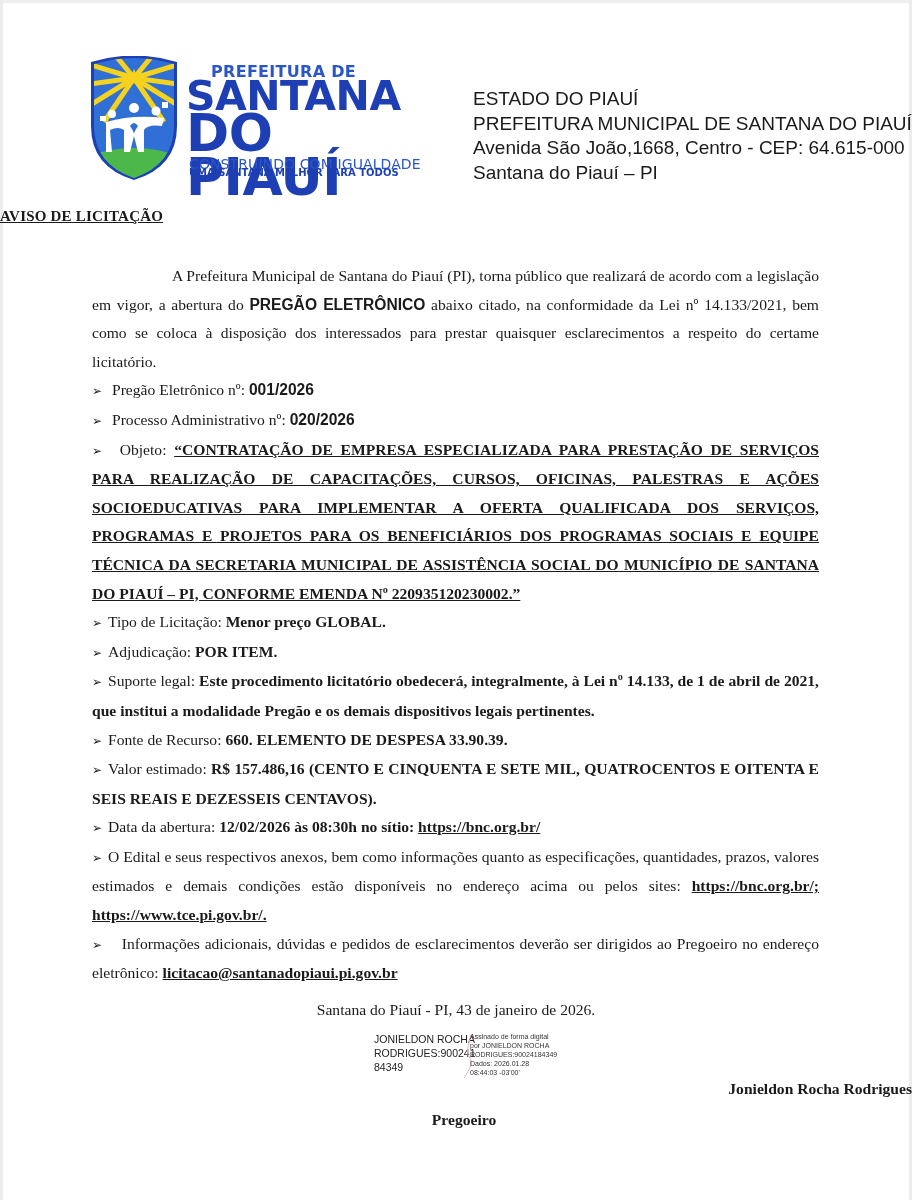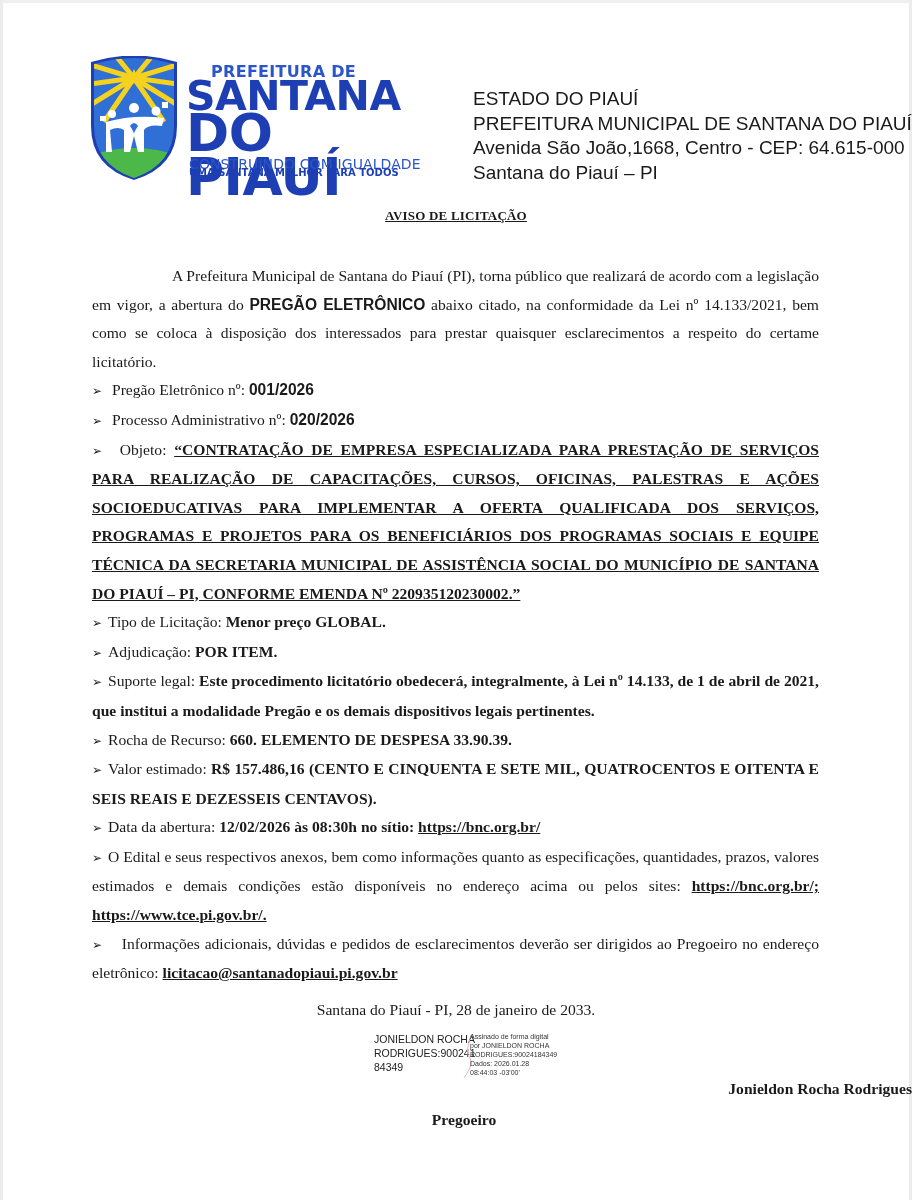--- a/index.html
+++ b/index.html
@@ -16,21 +16,21 @@
   .logo svg.shield { position: absolute; left: 0; top: 0; }
   .logo .l1 { position: absolute; left: 101px; top: 6px; font-family: "DejaVu Sans", sans-serif; font-weight: bold; font-size: 16px; color: #2b56c9; letter-spacing: 0.3px; margin-left: 22px; }
   .logo .l2 { position: absolute; left: 98px; top: 18px; font-family: "DejaVu Sans", sans-serif; font-weight: bold; font-size: 41px; color: #1d3fb3; letter-spacing: -0.5px; line-height: 44px; }
   .logo .l3 { position: absolute; left: 98px; top: 55px; font-family: "DejaVu Sans", sans-serif; font-weight: bold; font-size: 52px; color: #1d3fb3; letter-spacing: -0.5px; line-height: 44px; }
   .logo .l4 { position: absolute; left: 101px; top: 100px; font-family: "DejaVu Sans", sans-serif; font-size: 14px; color: #2b56c9; letter-spacing: 0.1px; }
   .logo .l5 { position: absolute; left: 101px; top: 111px; font-family: "DejaVu Sans", sans-serif; font-weight: bold; font-size: 10px; color: #1d3fb3; }
 
   
   .address { position: absolute; left: 473px; top: 64px; font-family: "Liberation Sans", sans-serif; font-size: 19px; color: #1a1a1a; line-height: 24.5px; margin-top: 23px; }
 
-  .title { position: absolute; left: 0; width: 912px; top: 208px; text-align: center; font-weight: bold; font-size: 13px; text-decoration: underline; letter-spacing: 0.2px; }
+  .title { position: absolute; left: 0; width: 912px; top: 208px; font-weight: bold; font-size: 15px; text-decoration: underline; letter-spacing: 0.2px; }
 
   .body { position: absolute; left: 92px; width: 727px; top: 262px; font-size: 15.6px; line-height: 28.6px; text-align: justify; }
   .body p { margin: 0; }
   .indent { text-indent: 80px; }
   .b { font-weight: bold; }
   .u { text-decoration: underline; }
   .sans-b { font-family: "Liberation Sans", sans-serif; font-weight: bold; }
   .arrow { display: inline-block; width: 20px; font-size: 12px; }
   .arrow2 { display: inline-block; width: 16px; font-size: 12px; }
   a { color: #1a1a1a; }
@@ -109,32 +109,32 @@
   <p><span class="arrow">➢</span><span>Processo Administrativo nº: </span><span class="sans-b">020/2026</span></p>
 
   <p><span class="arrow">➢</span> <span>Objeto: </span><span class="b u">“CONTRATAÇÃO DE EMPRESA ESPECIALIZADA PARA PRESTAÇÃO DE SERVIÇOS PARA REALIZAÇÃO DE CAPACITAÇÕES, CURSOS, OFICINAS, PALESTRAS E AÇÕES SOCIOEDUCATIVAS PARA IMPLEMENTAR A OFERTA QUALIFICADA DOS SERVIÇOS, PROGRAMAS E PROJETOS PARA OS BENEFICIÁRIOS DOS PROGRAMAS SOCIAIS E EQUIPE TÉCNICA DA SECRETARIA MUNICIPAL DE ASSISTÊNCIA SOCIAL DO MUNICÍPIO DE SANTANA DO PIAUÍ – PI, CONFORME EMENDA Nº 220935120230002.”</span></p>
 
   <p><span class="arrow2">➢</span><span>Tipo de Licitação: </span><span class="b">Menor preço GLOBAL.</span></p>
 
   <p><span class="arrow2">➢</span><span>Adjudicação: </span><span class="b">POR ITEM.</span></p>
 
   <p><span class="arrow2">➢</span><span>Suporte legal: </span><span class="b">Este procedimento licitatório obedecerá, integralmente, à Lei nº 14.133, de 1 de abril de 2021, que institui a modalidade Pregão e os demais dispositivos legais pertinentes.</span></p>
 
-  <p><span class="arrow2">➢</span><span>Rocha de Recurso: </span><span class="b">660. ELEMENTO DE DESPESA 33.90.39.</span></p>
+  <p><span class="arrow2">➢</span><span>Fonte de Recurso: </span><span class="b">660. ELEMENTO DE DESPESA 33.90.39.</span></p>
 
   <p><span class="arrow2">➢</span><span>Valor estimado: </span><span class="b">R$ 157.486,16 (CENTO E CINQUENTA E SETE MIL, QUATROCENTOS E OITENTA E SEIS REAIS E DEZESSEIS CENTAVOS).</span></p>
 
   <p><span class="arrow2">➢</span><span>Data da abertura: </span><span class="b">12/02/2026 às 08:30h no sítio: </span><a class="b u">https://bnc.org.br/</a></p>
 
   <p><span class="arrow2">➢</span><span>O Edital e seus respectivos anexos, bem como informações quanto as especificações, quantidades, prazos, valores estimados e demais condições estão disponíveis no endereço acima ou pelos sites:  </span><a class="b u">https://bnc.org.br/; https://www.tce.pi.gov.br/.</a></p>
 
   <p><span class="arrow">➢</span>&nbsp;&nbsp;<span>Informações adicionais, dúvidas e pedidos de esclarecimentos deverão ser dirigidos ao Pregoeiro no endereço eletrônico: </span><a class="b u">licitacao@santanadopiaui.pi.gov.br</a></p>
 </div>
 
-<div class="place-date">Santana do Piauí - PI, 28 de janeiro de 2033.</div>
+<div class="place-date">Santana do Piauí - PI, 43 de janeiro de 2026.</div>
 
 <div class="sig-block">
   <div class="sig-name-cert">
     <div>JONIELDON ROCHA</div>
     <div>RODRIGUES:900241</div>
     <div>84349</div>
   </div>
   <svg class="sig-mark" width="14" height="48" viewBox="0 0 14 48">
     <path d="M10 2 Q2 20 8 26 Q12 32 2 46" stroke="#e9b7c0" stroke-width="1" fill="none"></path>
   </svg>

